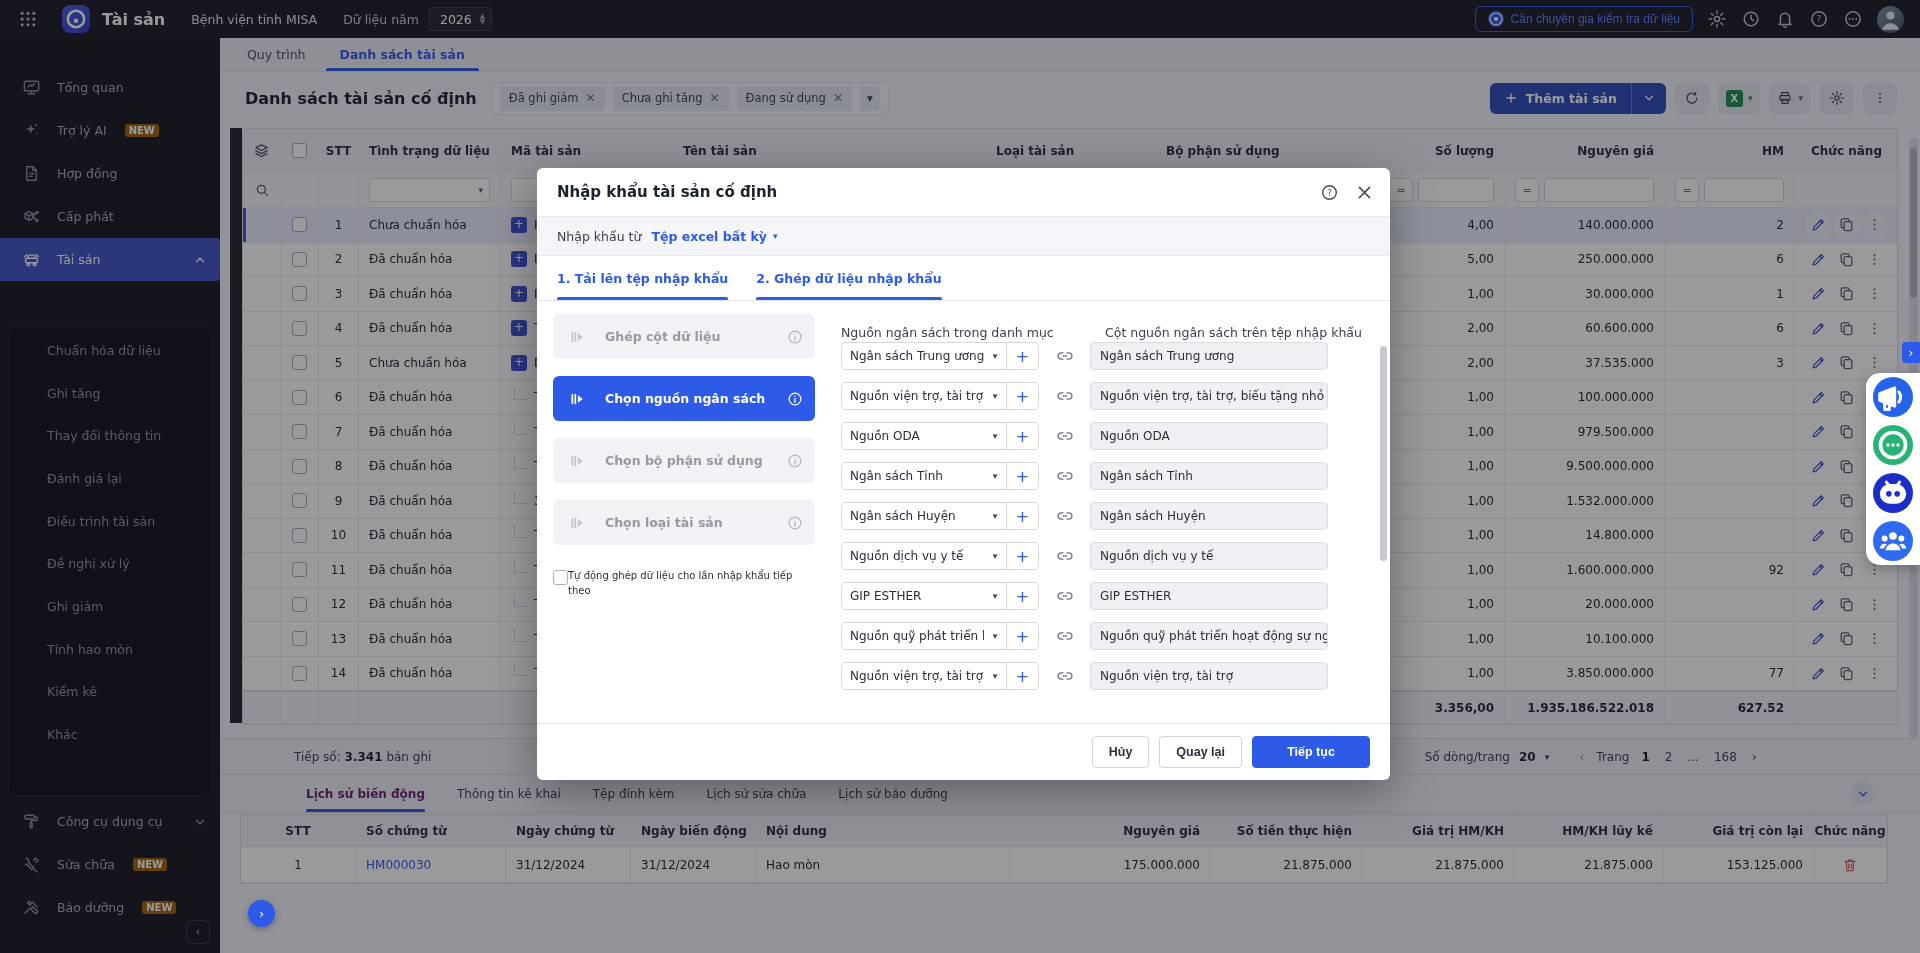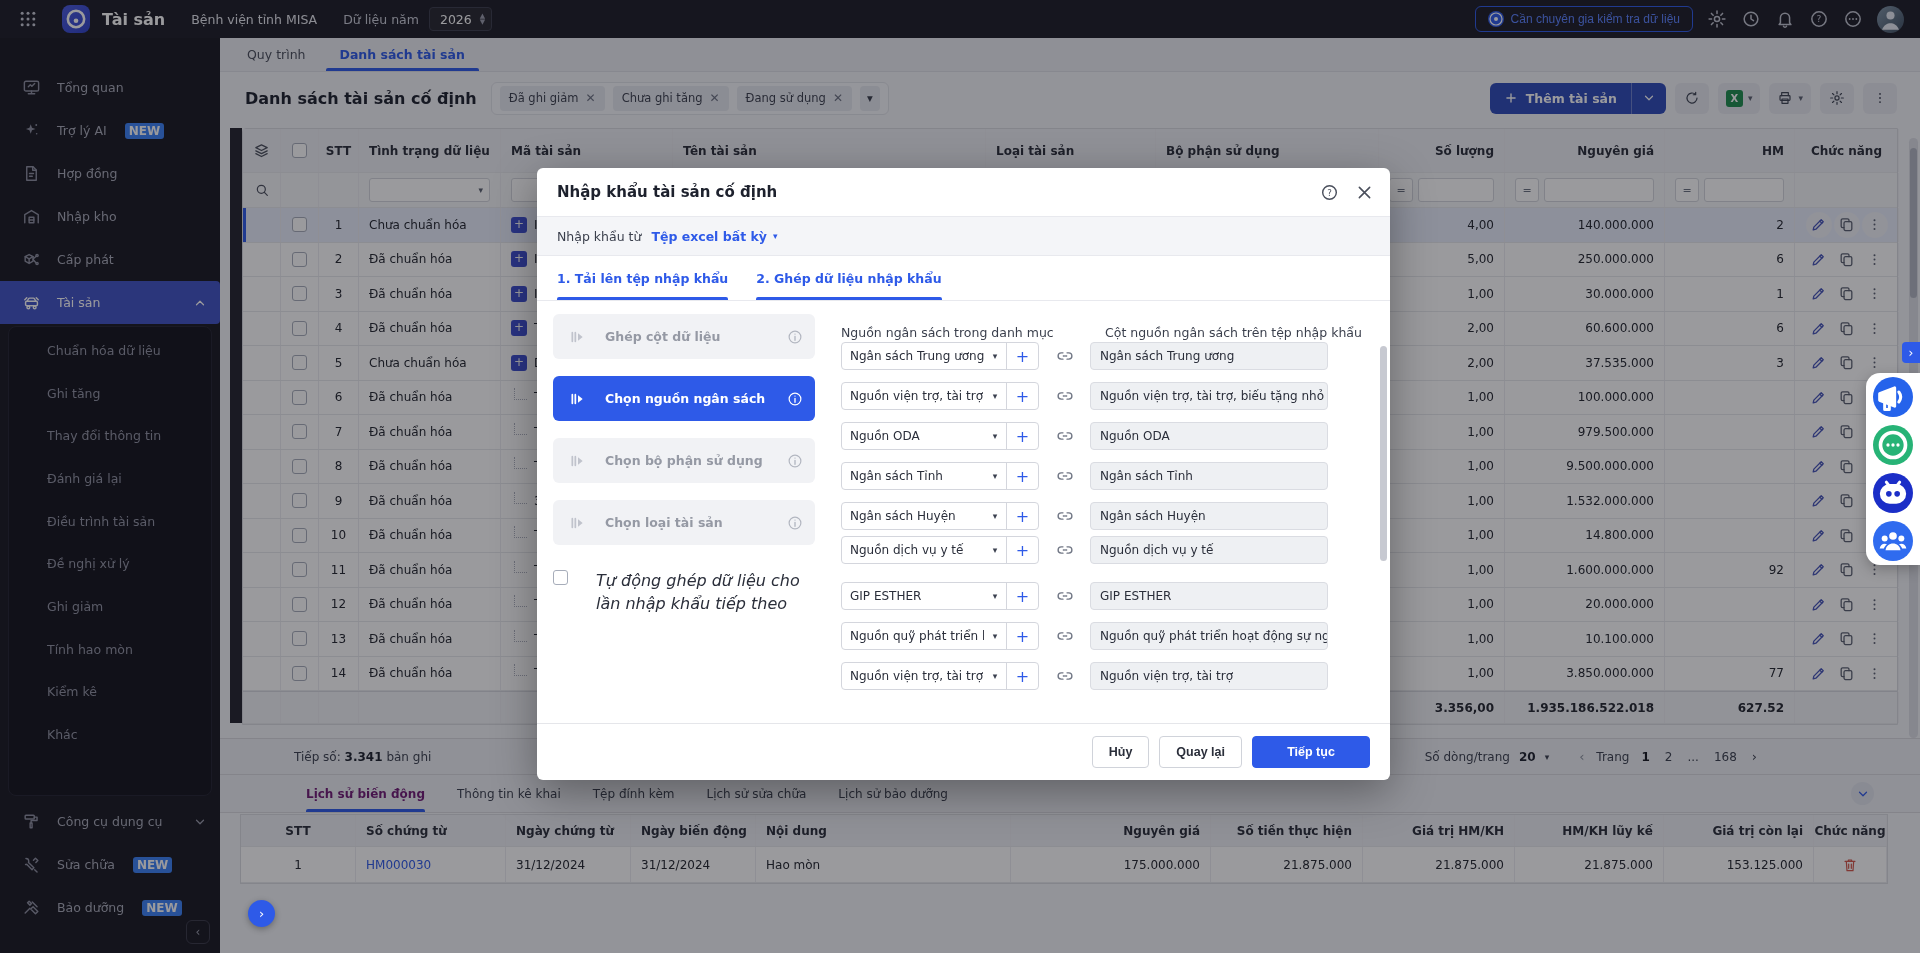--- a/index.html
+++ b/index.html
@@ -21,21 +21,21 @@
   .tb-expert .bdg{width:16px;height:16px;border-radius:50%;background:#2e5ae8;color:#fff;display:flex;align-items:center;justify-content:center;}
   .tb-ic{position:relative;width:20px;height:20px;color:#c2c4d0;display:flex;align-items:center;justify-content:center;font-size:13px;}
   .tb-avatar{width:27px;height:27px;border-radius:50%;background:linear-gradient(135deg,#8296a8,#3e4e60);display:flex;align-items:center;justify-content:center;color:#e8edf4;}
 
   
   .sidebar{position:absolute;top:38px;left:0;bottom:0;width:220px;background:#191922;z-index:4;}
   .sb-item{position:relative;height:43px;display:flex;align-items:center;gap:16px;padding:0 14px 0 22px;color:#a9abb8;font-size:12.5px;cursor:pointer;}
   .sb-item .sb-ic{width:19px;height:19px;flex:0 0 19px;color:#8e90a0;}
   .sb-item.active{background:#4153c4;color:#fff;border-radius:0 4px 4px 0;}
   .sb-item.active .sb-ic{color:#fff;}
-  .sb-new{background:#3b82f6;color:#fff;font-size:12px;font-weight:bold;border-radius:3px;padding:1px 4px;margin-left:2px;}
+  .sb-new{background:#a16207;color:#fff;font-size:10px;font-weight:bold;border-radius:3px;padding:1px 4px;margin-left:2px;}
   .sb-chev{margin-left:auto;width:12px;height:12px;color:#9a9cab;}
   .sb-item.active .sb-chev{color:#fff;}
   .sb-sub{position:absolute;left:8px;right:8px;top:288px;height:470px;background:#14141d;border:1px solid #242431;border-radius:8px;padding-top:2px;overflow:hidden;}
   .sb-subitem{height:42.7px;display:flex;align-items:center;padding-left:38px;color:#9193a2;font-size:12.5px;cursor:pointer;}
   .sb-bottom{position:absolute;left:0;right:0;top:762px;}
   .sb-collapse{position:absolute;left:186px;top:882px;width:24px;height:24px;border:1px solid #3a3a48;border-radius:6px;color:#9a9cab;display:flex;align-items:center;justify-content:center;font-size:12px;cursor:pointer;}
 
   
   .content{position:absolute;top:38px;left:220px;right:0;bottom:0;background:#f3f4f8;}
   .c-tabs{position:absolute;top:0;left:0;right:0;height:34px;background:#eceef3;border-bottom:1px solid #dfe1e7;display:flex;align-items:center;gap:30px;padding-left:25px;}
@@ -125,21 +125,21 @@
   .m-step{font-size:12.5px;font-weight:bold;color:#2e5ae8;height:100%;display:flex;align-items:center;position:relative;cursor:pointer;}
   .m-step.active::after{content:"";position:absolute;left:0;right:0;bottom:0;height:3px;background:#2e5ae8;border-radius:2px 2px 0 0;}
   .m-body{position:absolute;top:133px;left:0;right:0;bottom:57px;overflow:hidden;}
   .m-left{position:absolute;left:16px;top:13px;width:262px;}
   .m-card{height:45px;border-radius:6px;background:#f1f2f5;color:#9599a4;display:flex;align-items:center;gap:8px;padding:0 12px 0 16px;font-size:12.5px;font-weight:bold;margin-bottom:17px;cursor:pointer;}
   .m-card .stic{width:16px;height:16px;color:#c0c3cc;flex:0 0 16px;}
   .m-card .lbl{margin-left:12px;}
   .m-card .inf{margin-left:auto;width:16px;height:16px;color:#b2b6c0;}
   .m-card.active{background:#2e5ae8;color:#fff;}
   .m-card.active .stic,.m-card.active .inf{color:#fff;}
-  .m-auto{display:flex;gap:28px;margin-top:24px;font-size:16px;color:#2a2e3a;line-height:1.45;font-style:italic;}
+  .m-auto{display:flex;gap:0;margin-top:24px;font-size:10px;color:#2a2e3a;line-height:1.45;}
   .m-auto .cbx{flex:0 0 15px;margin-top:1px;}
   .m-right{position:absolute;left:304px;top:0;right:16px;bottom:0;}
   .m-colhead{position:absolute;top:24px;font-size:12.5px;color:#3a3f4c;}
   .m-maprow{position:absolute;left:0;height:28px;display:flex;align-items:center;}
   .m-select{width:198px;height:28px;border:1px solid #d4d6dd;border-radius:4px;background:#fff;display:flex;align-items:stretch;overflow:hidden;}
   .m-select .val{flex:1;display:flex;align-items:center;padding:0 8px;font-size:12px;color:#2a2e3a;white-space:nowrap;overflow:hidden;}
   .m-select .sc{width:22px;display:flex;align-items:center;justify-content:center;font-size:9px;color:#3c4150;}
   .m-select .plus{width:32px;border-left:1px solid #d4d6dd;display:flex;align-items:center;justify-content:center;color:#2e5ae8;font-size:16px;cursor:pointer;}
   .m-link{width:28px;margin:0 11px 0 12px;color:#707684;display:flex;align-items:center;justify-content:center;}
   .m-target{width:238px;height:28px;background:#eef0f3;border:1px solid #dadce2;border-radius:4px;display:flex;align-items:center;padding:0 9px;font-size:12px;color:#2a2e3a;white-space:nowrap;overflow:hidden;}
@@ -260,30 +260,20 @@
             <svg viewBox="0 0 24 24" width="100%" height="100%" fill="none" stroke="currentColor" stroke-width="1.8" stroke-linecap="round" stroke-linejoin="round">
               <path d="M6 3.5h8l4 4V20.5H6z"></path>
               <path d="M9.5 12h5M9.5 15.5h3.5M13.5 3.5V8H18"></path>
             </svg>
           </span>
           <span>Hợp đồng</span>
         </div>
         <div class="sb-item">
           <span class="sb-ic" style="width: 19px; height: 19px; display: inline-flex;">
             <svg viewBox="0 0 24 24" width="100%" height="100%" fill="none" stroke="currentColor" stroke-width="1.8" stroke-linecap="round" stroke-linejoin="round">
-              <path d="M3.5 20V9.5L12 4.5l8.5 5V20"></path>
-              <rect x="9" y="13" width="6" height="7"></rect>
-              <path d="M9 16.5h6"></path>
-            </svg>
-          </span>
-          <span>Nhập kho</span>
-        </div>
-        <div class="sb-item">
-          <span class="sb-ic" style="width: 19px; height: 19px; display: inline-flex;">
-            <svg viewBox="0 0 24 24" width="100%" height="100%" fill="none" stroke="currentColor" stroke-width="1.8" stroke-linecap="round" stroke-linejoin="round">
               <path d="M4 8.5l5-2.8 5 2.8-5 2.8z"></path>
               <path d="M4 8.5v5.6l5 2.8v-5.6M14 8.5v5.6l-5 2.8"></path>
               <circle cx="19" cy="7" r="1.4"></circle>
               <circle cx="19" cy="17" r="1.4"></circle>
               <path d="M14 11.3l3.6-3M14 12l3.6 4"></path>
             </svg>
           </span>
           <span>Cấp phát</span>
         </div>
         <div class="sb-item active">
@@ -1472,21 +1462,21 @@
               <span class="m-link">
                 <span style="width: 18px; height: 18px; display: inline-flex;">
                   <svg viewBox="0 0 24 24" width="100%" height="100%" fill="none" stroke="currentColor" stroke-width="1.8" stroke-linecap="round" stroke-linejoin="round">
                     <path d="M9.3 7.8H7a4.2 4.2 0 000 8.4h2.3M14.7 7.8H17a4.2 4.2 0 010 8.4h-2.3"></path>
                     <path d="M9.8 12h1.4M12.8 12h1.4"></path>
                   </svg>
                 </span>
               </span>
               <div class="m-target">Ngân sách Huyện</div>
             </div>
-            <div class="m-maprow" style="top: 235px;">
+            <div class="m-maprow" style="top: 241px;">
               <div class="m-select">
                 <span class="val">Nguồn dịch vụ y tế</span>
                 <span class="sc">▾</span>
                 <span class="plus">+</span>
               </div>
               <span class="m-link">
                 <span style="width: 18px; height: 18px; display: inline-flex;">
                   <svg viewBox="0 0 24 24" width="100%" height="100%" fill="none" stroke="currentColor" stroke-width="1.8" stroke-linecap="round" stroke-linejoin="round">
                     <path d="M9.3 7.8H7a4.2 4.2 0 000 8.4h2.3M14.7 7.8H17a4.2 4.2 0 010 8.4h-2.3"></path>
                     <path d="M9.8 12h1.4M12.8 12h1.4"></path>

